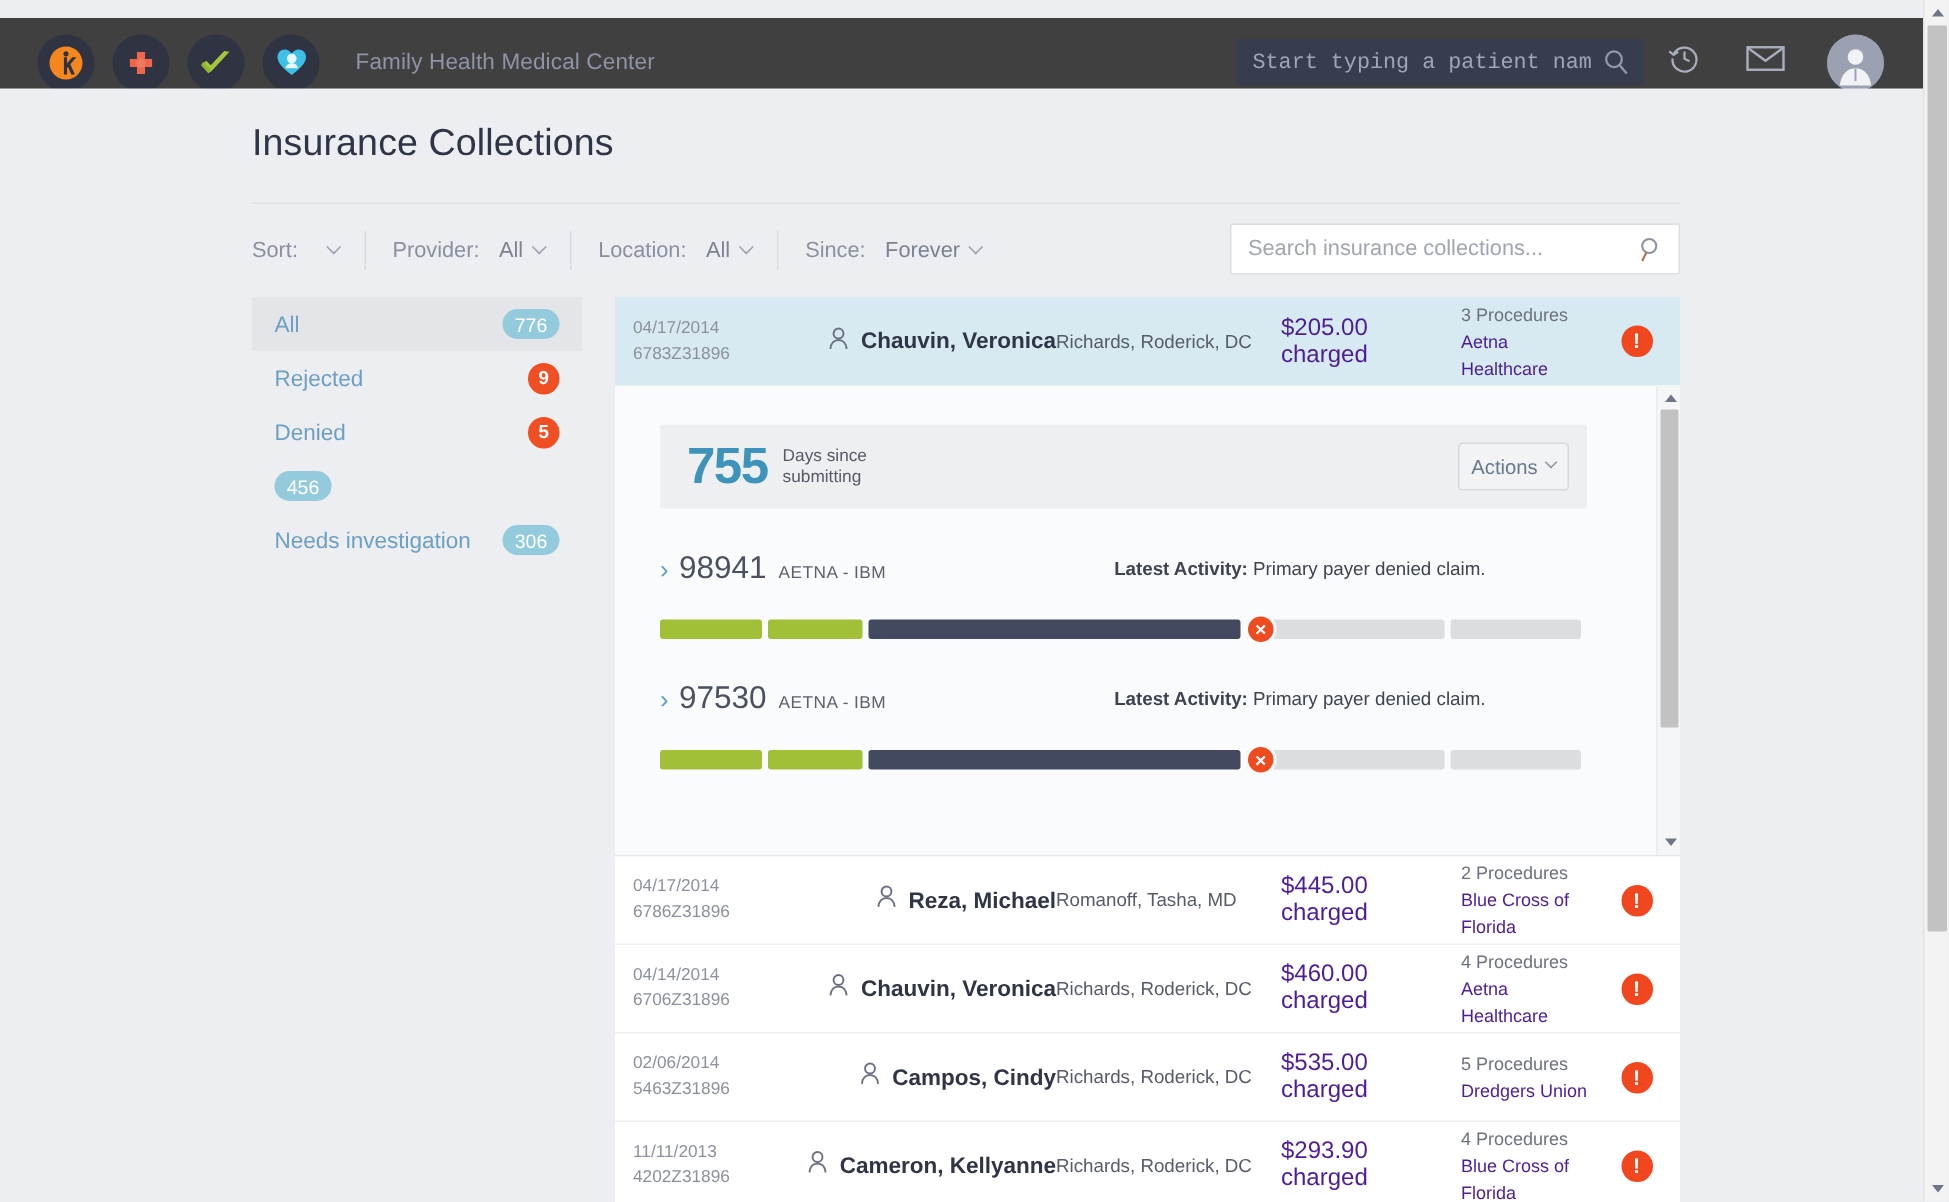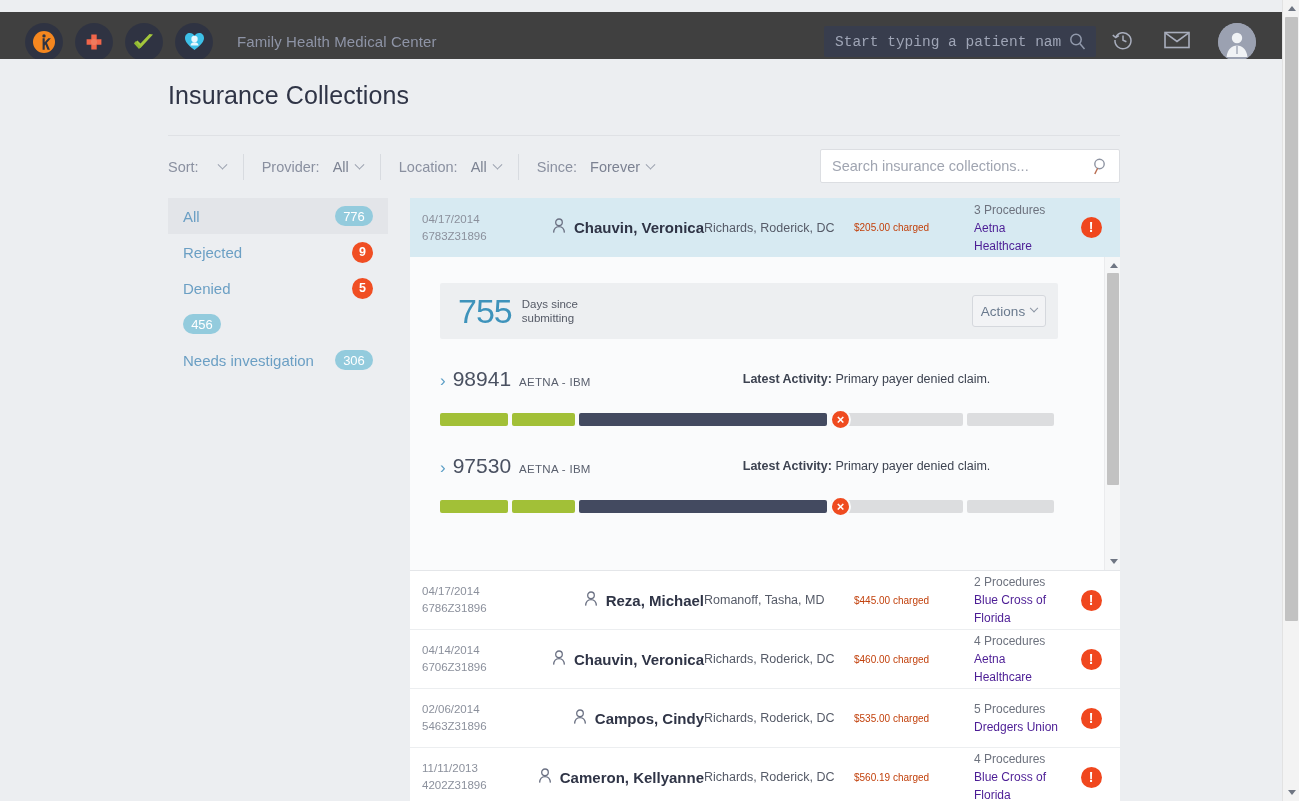--- a/index.html
+++ b/index.html
@@ -155,21 +155,21 @@
   .c-date {
     width: 92px; flex: none; margin-left: 12px;
     font-size: 11.5px; color: #8b909c; line-height: 17px;
   }
   .c-name {
     flex: none; width: 190px; display: flex; align-items: center;
     font-size: 15px; color: #2f3446; font-weight: bold; justify-content: flex-end;
   }
   .person-ico { margin-right: 8px; flex: none; }
   .c-provider { flex: none; width: 150px; font-size: 12.5px; color: #565b68; }
-  .c-amount   { flex: none; width: 120px; font-size: 10px; color: #c2410c; }
+  .c-amount   { flex: none; width: 120px; font-size: 16px; color: #4c1d95; }
   .c-proc {
     flex: 1; font-size: 12px; color: #6d727e; line-height: 18px;
   }
   .c-proc .p2 { color: #4c1d95; }
   .c-alert { width: 58px; flex: none; display: flex; justify-content: center; }
   .alert-ico {
     width: 21px; height: 21px; border-radius: 50%; background: #f0471e;
     display: flex; align-items: center; justify-content: center;
     color: #fff; font-size: 14px; font-weight: bold; line-height: 1;
   }
@@ -179,21 +179,21 @@
   .detail {
     background: #fafbfc;
     border-bottom: 1px solid #e4e6e9;
     height: 314px; position: relative; overflow: hidden;
   }
   .detail-inner { padding: 26px 24px 0 30px; width: 672px; }
   .days-card {
     background: #edeff1; height: 56px; border-radius: 2px;
     display: flex; align-items: center; padding: 0 12px 0 18px;
   }
-  .days-num { font-size: 34px; color: #3e93bb; font-weight: normal; letter-spacing: -1px; }
+  .days-num { font-size: 34px; color: #3e93bb; font-weight: bold; letter-spacing: -1px; }
   .days-lbl { font-size: 11.5px; color: #555a66; line-height: 14px; margin-left: 10px; }
   .actions-btn {
     margin-left: auto; width: 74px; height: 32px;
     background: #f2f3f5; border: 1px solid #d5d8dd; border-radius: 3px;
     display: flex; align-items: center; justify-content: center;
     color: #69798d; font-size: 13.5px; cursor: pointer;
   }
   .actions-btn .caret { margin-left: 6px; width:6px;height:6px;border-color:#8b94a3; }
 
   .claimblk { margin-top: 28px; }
@@ -554,21 +554,21 @@
           <div class="c-name">
             <span class="person-ico">
               <svg width="14" height="16" viewBox="0 0 14 16">
                 <circle cx="7" cy="4.3" r="3.3" fill="none" stroke="#6b7183" stroke-width="1.3"></circle>
                 <path d="M1.6 14.6 C1.9 10.6 4.2 8.6 7 8.6 C9.8 8.6 12.1 10.6 12.4 14.6" fill="none" stroke="#6b7183" stroke-width="1.3"></path>
               </svg>
             </span>
             <span>Cameron, Kellyanne</span>
           </div>
           <div class="c-provider">Richards, Roderick, DC</div>
-          <div class="c-amount">$560.19 charged</div>
+          <div class="c-amount">$293.90 charged</div>
           <div class="c-proc">
             <div>4 Procedures</div>
             <div class="p2">Blue Cross of Florida</div>
           </div>
           <div class="c-alert">
             <span class="alert-ico">
                 <span>!</span>
               </span>
           </div>
         </div>

